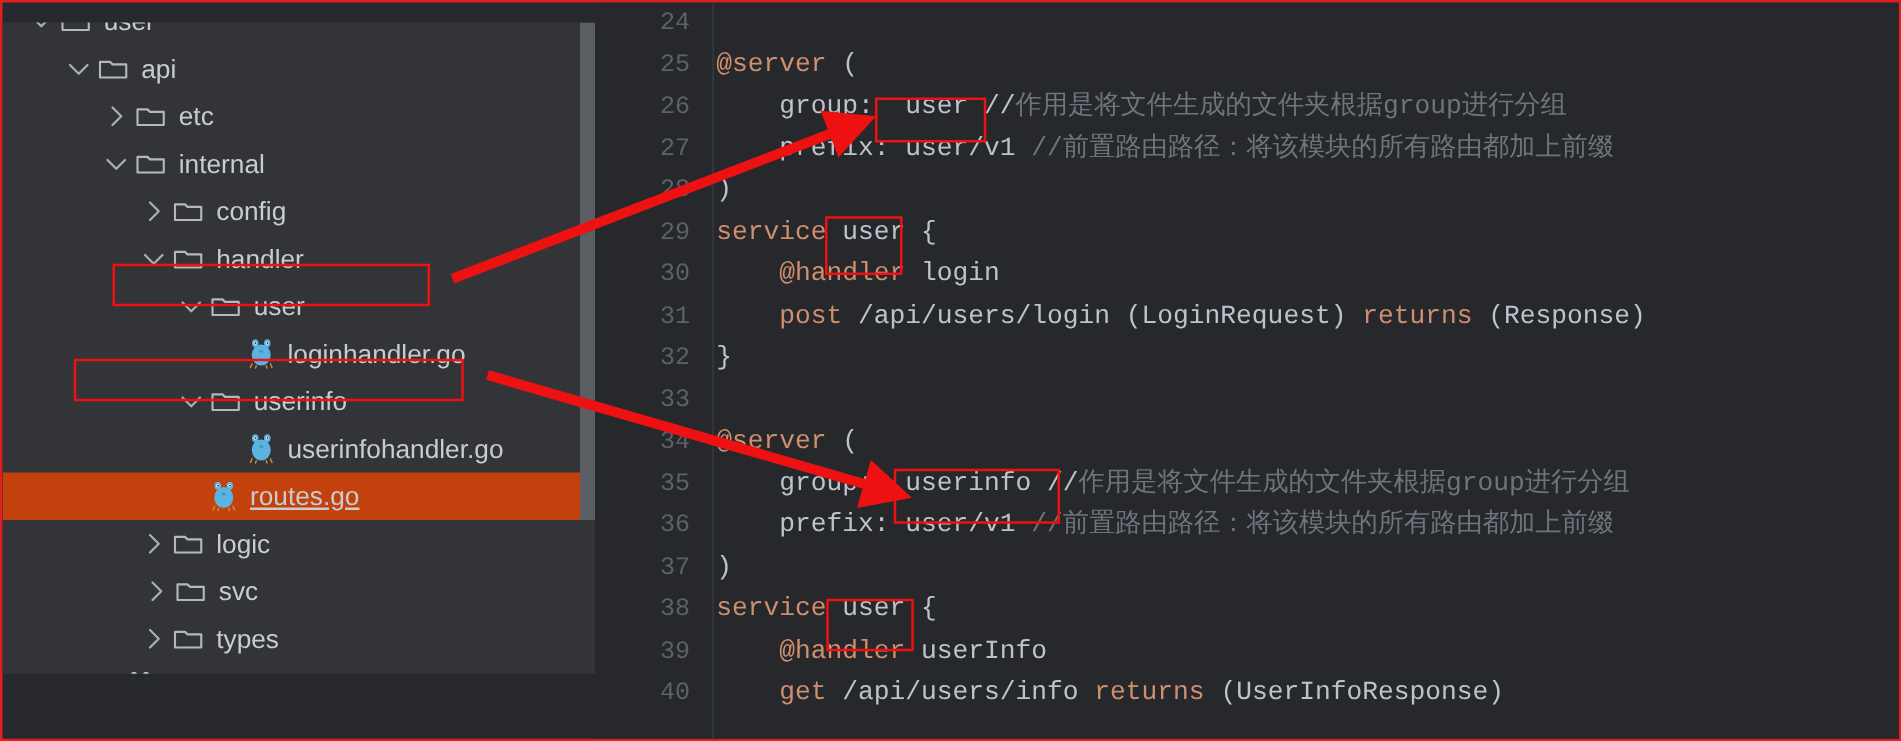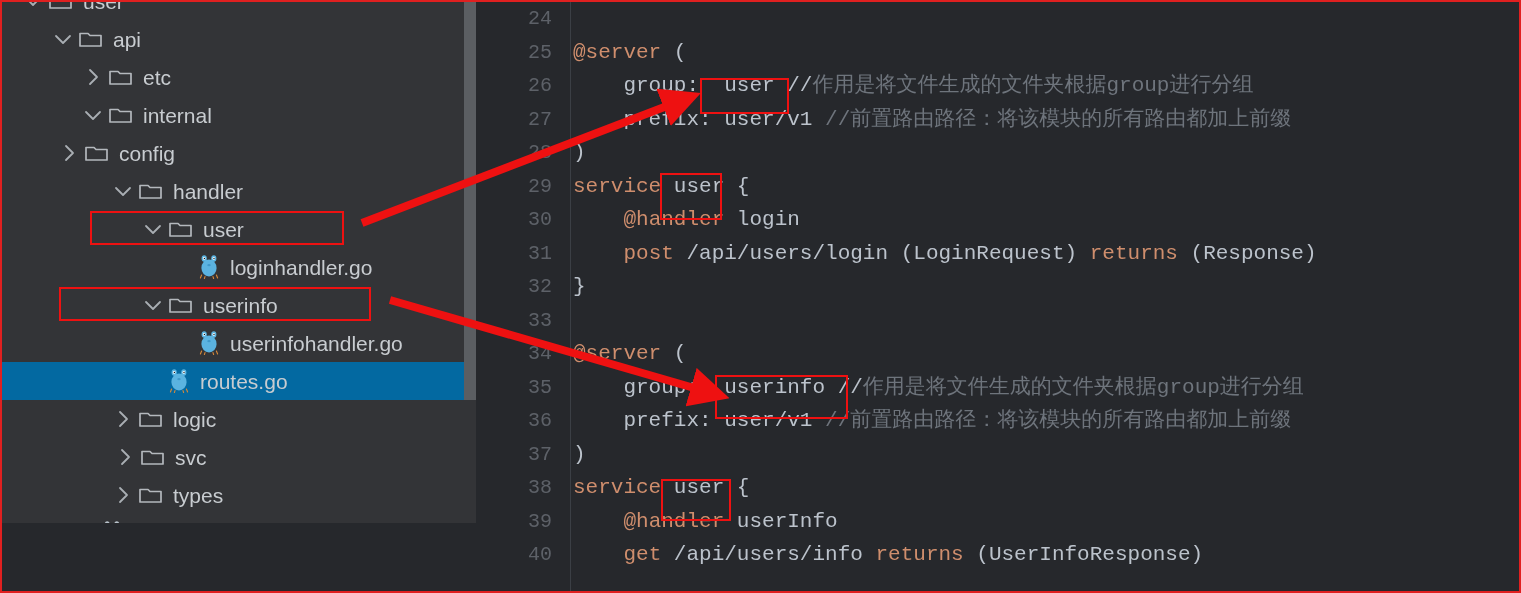--- a/index.html
+++ b/index.html
@@ -16,36 +16,36 @@
     position: relative;
     width: 1521px; height: 593px;
     border: 2px solid #e02020;
     overflow: hidden;
     background: #26282c;
   }
 
   
   #tree-panel {
     position: absolute;
-    left: 0; top: 0;
+    left: 0; top: 16px;
     width: 474px; height: 521px;
     background: #333437;
     overflow: hidden;
   }
   .tree-row {
     position: relative;
     height: 38px;
     display: flex;
     align-items: center;
     white-space: nowrap;
     color: #c8ccd0;
     font-size: 21px;
     font-family: "Liberation Sans", sans-serif;
   }
-  .tree-row.selected { background: #0369a1; }
+  .tree-row.selected { background: #c2410c; text-decoration: underline; }
   .chev {
     width: 22px; height: 22px;
     flex: 0 0 22px;
     position: relative;
     margin-right: 4px;
   }
   .chev svg { display: block; }
   .folder-ico {
     width: 26px; height: 22px;
     flex: 0 0 26px;
@@ -165,21 +165,21 @@
         <span class="chev">
           <svg width="22" height="22" viewBox="0 0 22 22">
             <path d="M4,8 L11,15 L18,8" fill="none" stroke="#a9aeb3" stroke-width="1.8" stroke-linecap="round" stroke-linejoin="round"></path>
           </svg>
         </span>
         <span class="folder-ico"><svg width="26" height="22" viewBox="0 0 26 22">
             <path d="M2,5.5 L2,18 L23,18 L23,7.5 L12,7.5 L10,5.5 Z" fill="none" stroke="#b4b8bd" stroke-width="1.7" stroke-linejoin="round"></path>
           </svg></span>
         <span class="tree-label">internal</span>
       </div>
-      <div class="tree-row" style="padding-left:56px;">
+      <div class="tree-row" style="padding-left:110px;">
         <span class="chev">
           <svg width="22" height="22" viewBox="0 0 22 22">
             <path d="M8,4 L15,11 L8,18" fill="none" stroke="#a9aeb3" stroke-width="1.8" stroke-linecap="round" stroke-linejoin="round"></path>
           </svg>
         </span>
         <span class="folder-ico"><svg width="26" height="22" viewBox="0 0 26 22">
             <path d="M2,5.5 L2,18 L23,18 L23,7.5 L12,7.5 L10,5.5 Z" fill="none" stroke="#b4b8bd" stroke-width="1.7" stroke-linejoin="round"></path>
           </svg></span>
         <span class="tree-label">config</span>
       </div>

